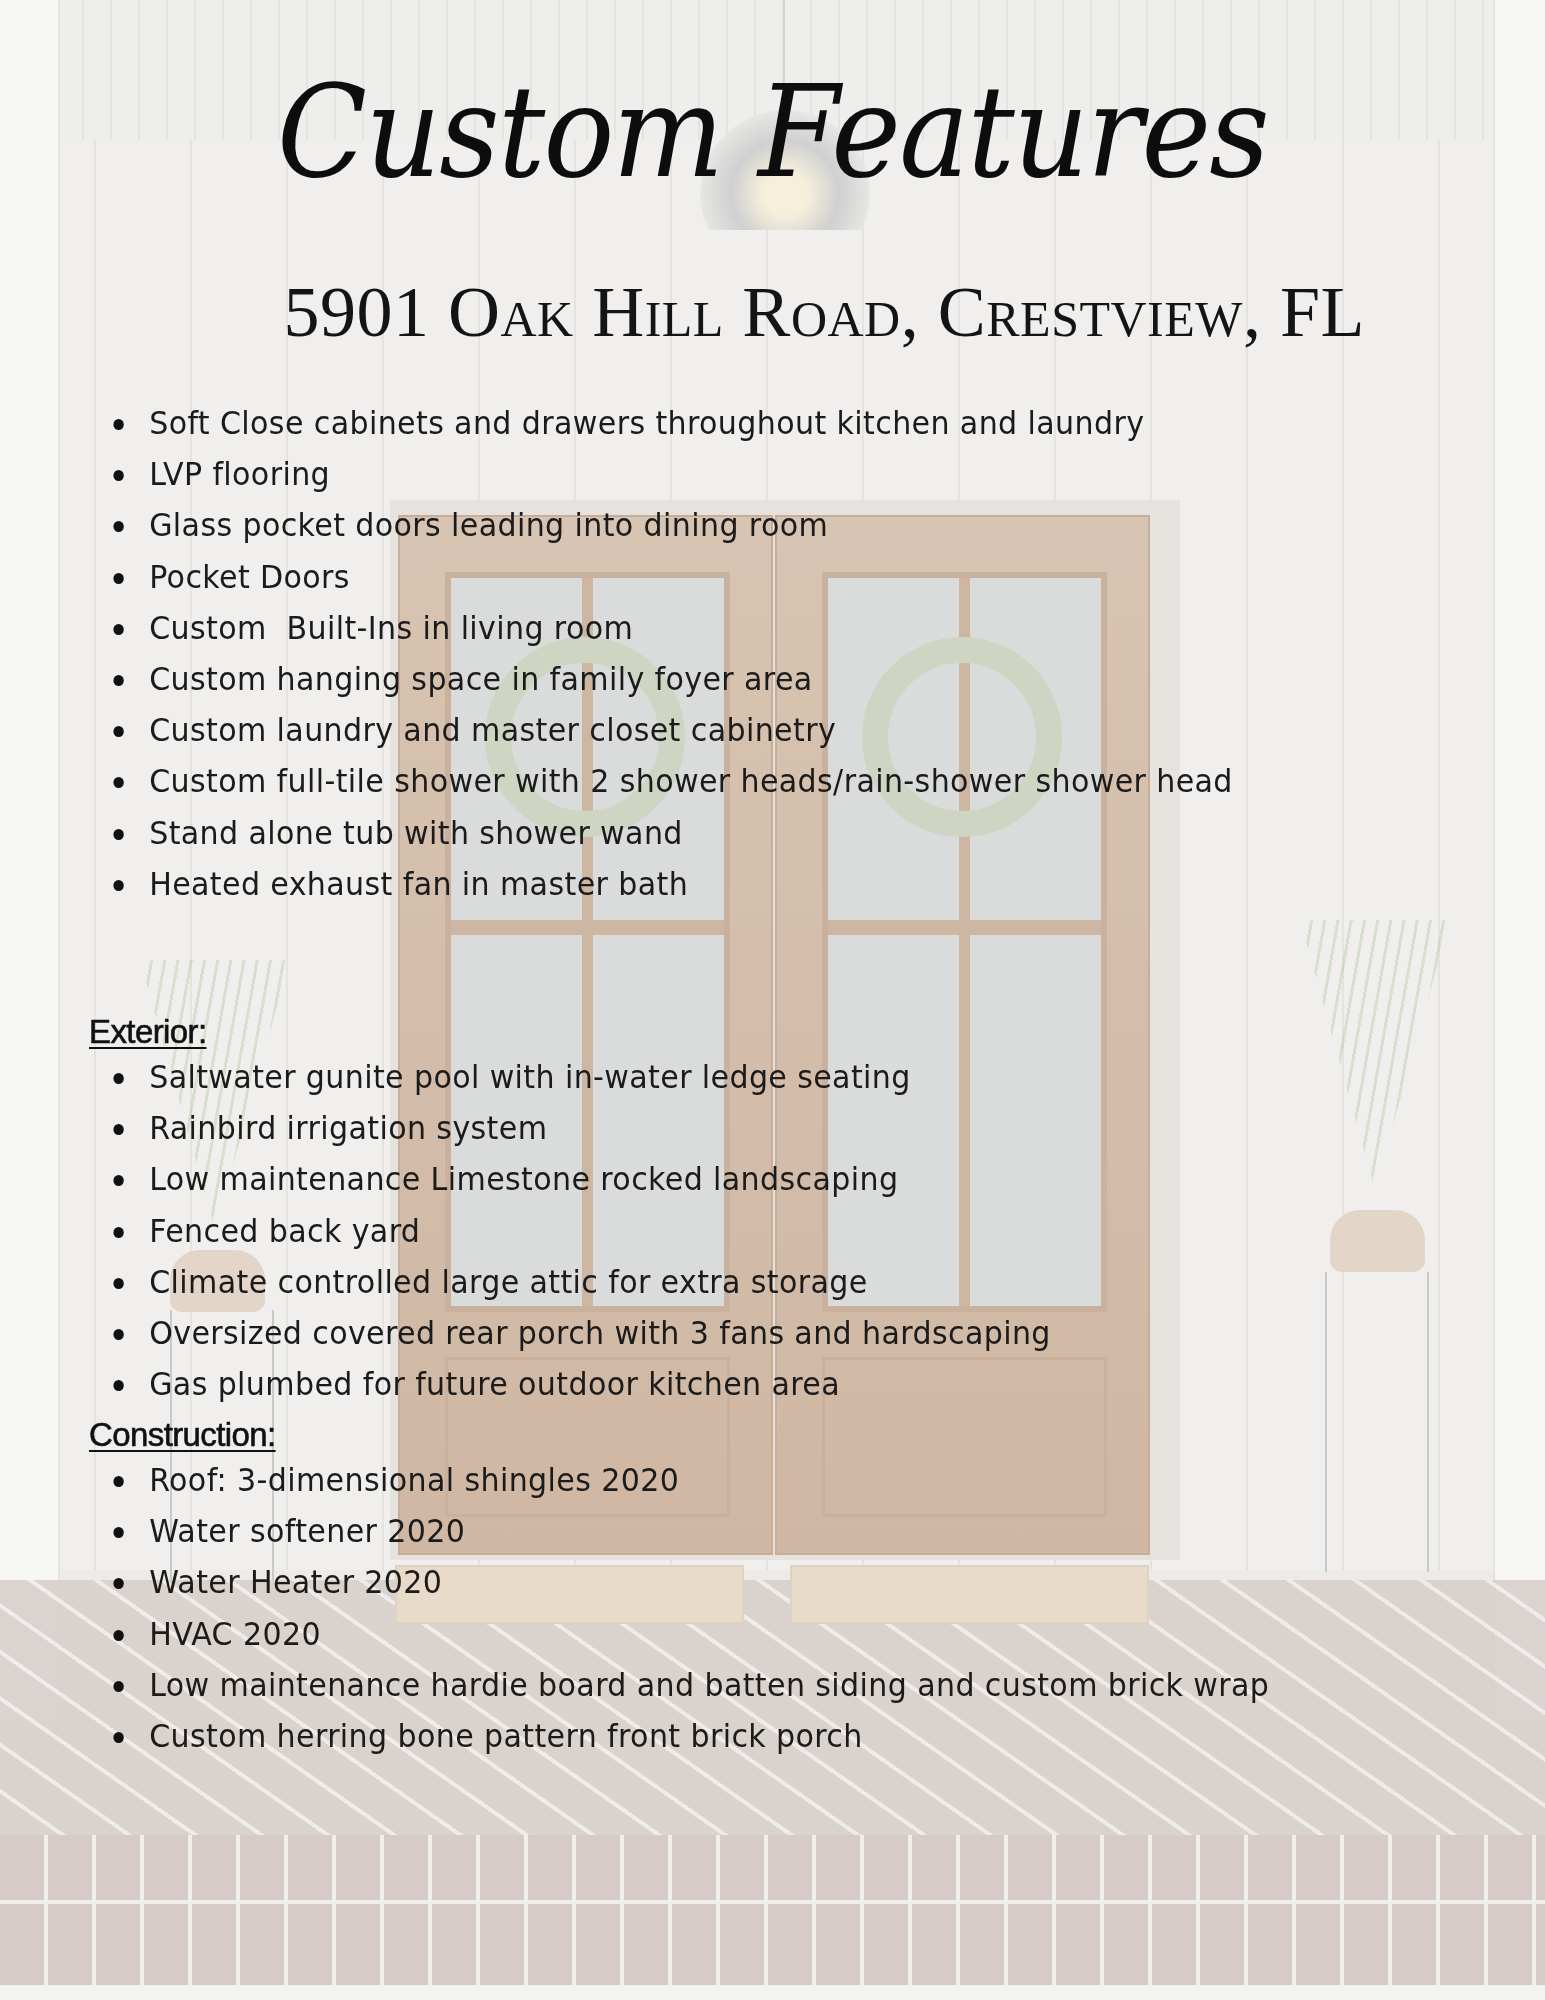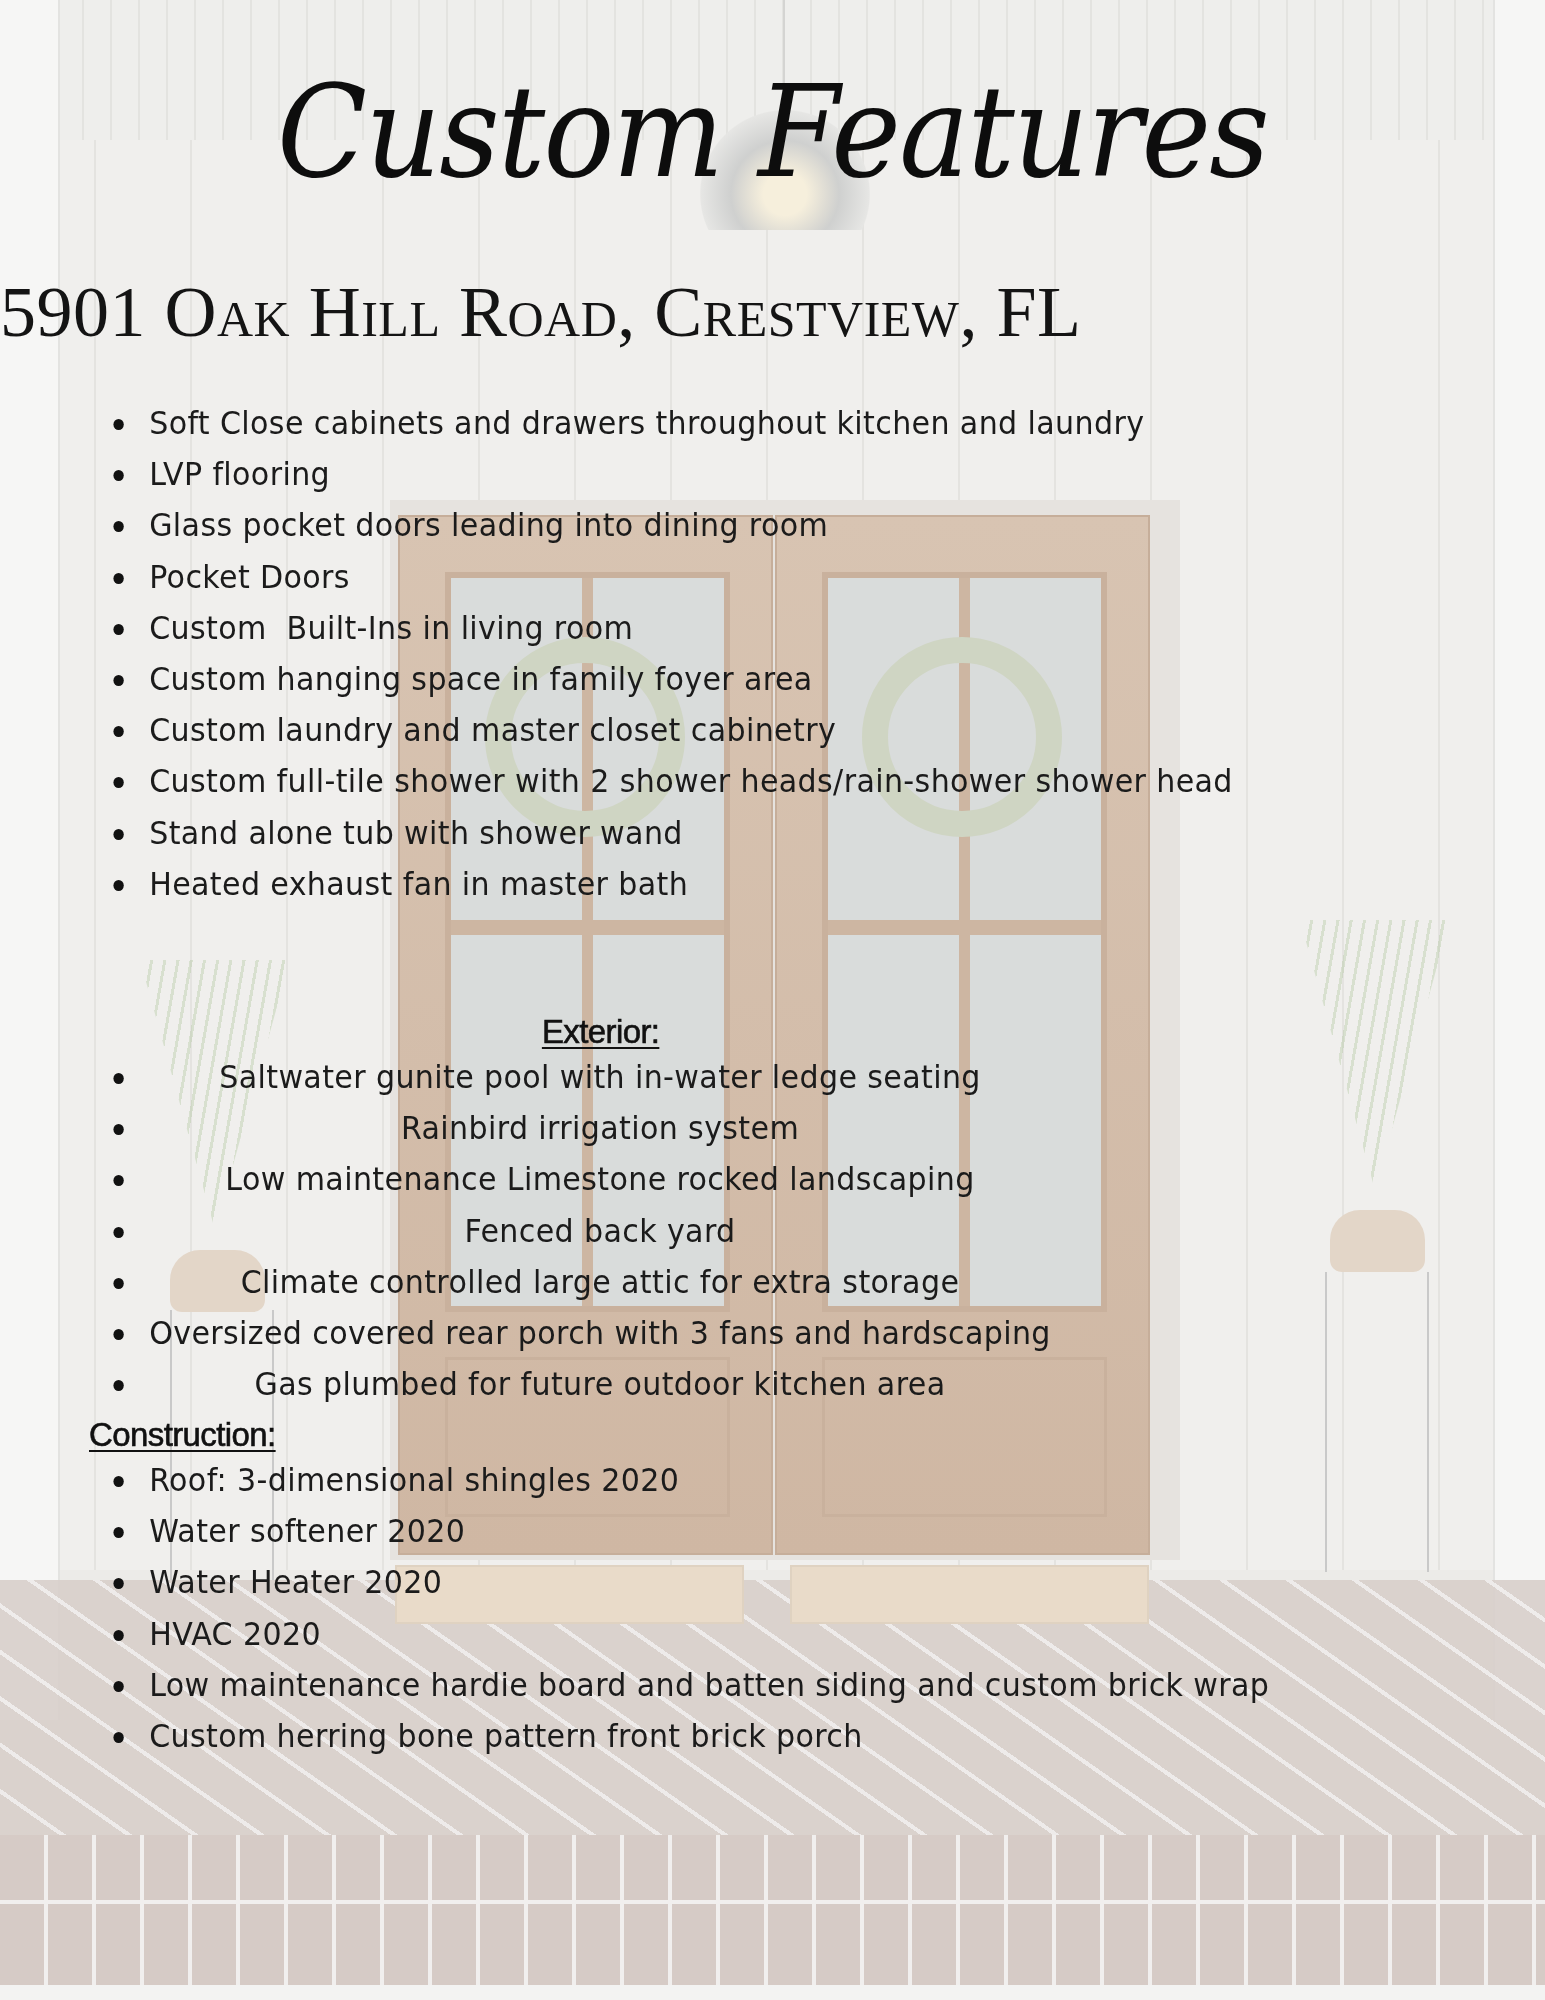--- a/index.html
+++ b/index.html
@@ -58,21 +58,21 @@
 
   
   .page { position: absolute; inset: 0; z-index: 1; }
   .title-script {
     position: absolute; left: 0; top: 68px; width: 1545px; text-align: center;
     font-family: "DejaVu Serif", serif; font-style: italic; font-weight: 300;
     font-size: 128px; line-height: 1; letter-spacing: -2px; color: #0d0d0d;
     transform: scaleX(0.92);
   }
   .address {
-    position: absolute; left: 0; top: 276px; width: 1365px; text-align: left;
+    position: absolute; left: 0; top: 276px; width: 1365px; text-align: right;
     font-family: "Liberation Serif", serif; font-size: 72px; line-height: 1;
     color: #141414; font-variant: small-caps; letter-spacing: 0.5px;
   }
   .section { position: absolute; left: 89px; }
   .section h2 {
     margin: 0; font-family: "Liberation Sans", sans-serif; font-weight: normal;
     font-size: 33px; line-height: 40px; text-decoration: underline; text-decoration-thickness: 2px;
     text-underline-offset: 4px; color: #111; letter-spacing: -0.6px;
     -webkit-text-stroke: 0.6px #111;
   }
@@ -80,21 +80,21 @@
   .section li {
     position: relative; padding-left: 64px; height: 51.2px; line-height: 51.2px;
     font-family: "DejaVu Sans", sans-serif; font-size: 32px; font-weight: normal;
     color: #1b1b1b; letter-spacing: 0.4px; white-space: nowrap;
     transform-origin: left center; transform: scaleX(0.94);
   }
   .section li .bullet {
     position: absolute; left: 26px; top: 21px; width: 11px; height: 11px; border-radius: 50%; background: #111;
   }
   .sec-interior { top: 398px; }
-  .sec-exterior { top: 1012px; text-align: center; }
+  .sec-exterior { top: 1012px; }
   .sec-construction { top: 1387px; margin-top: 28px; }
 </style>
 </head>
 <body>
 
 <div class="bg">
   <div class="ceiling"></div>
   <div class="wall"></div>
   <div class="pillar-l"></div>
   <div class="pillar-r"></div>

